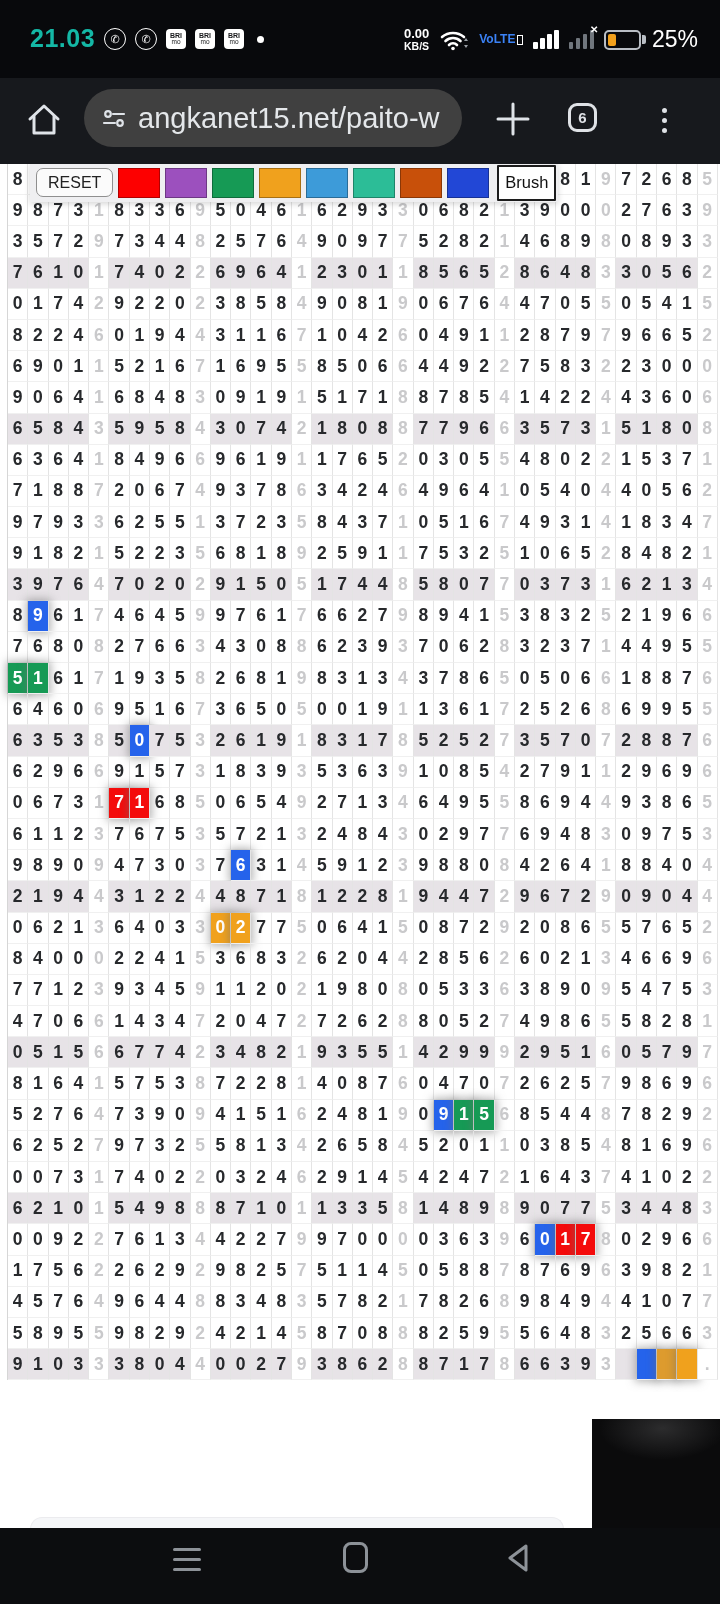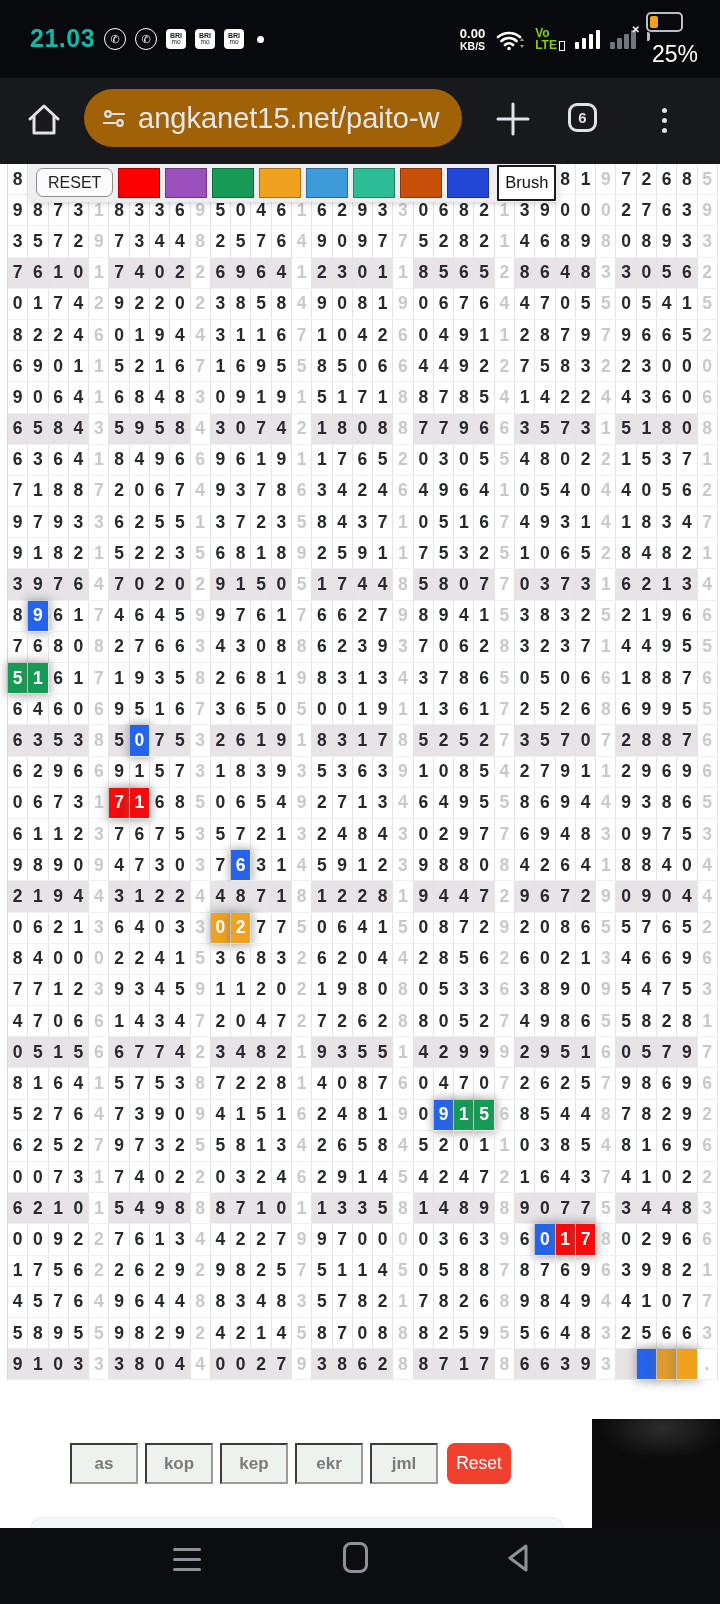--- a/index.html
+++ b/index.html
@@ -13,39 +13,39 @@
   .wa-icon{width:22px;height:22px;border:1.8px solid #fff;border-radius:50%;display:flex;align-items:center;justify-content:center;box-sizing:border-box;}
   .wa-icon span{color:#fff;font-size:11px;line-height:11px;}
   .brimo-icon{width:20px;height:20px;background:#fff;border-radius:4px;display:flex;flex-direction:column;align-items:center;justify-content:center;}
   .brimo-icon b{font-size:7px;line-height:7px;color:#17181a;font-weight:800;letter-spacing:0;}
   .brimo-icon i{font-style:normal;font-size:6.5px;line-height:6.5px;color:#17181a;}
   .sb-dot{width:7px;height:7px;background:#fff;border-radius:50%;margin-left:4px;}
   .sb-right{position:absolute;right:22px;top:0;height:79px;display:flex;align-items:center;gap:10px;}
   .kbps{display:flex;flex-direction:column;align-items:center;color:#fff;font-weight:700;}
   .kbps .k1{font-size:13px;line-height:14px;}
   .kbps .k2{font-size:10.5px;line-height:11px;text-align:right;}
-  .volte{display:flex;flex-direction:column;align-items:flex-start;color:#84cc16;font-weight:700;}
+  .volte{display:flex;flex-direction:row;align-items:flex-start;color:#3b82f6;font-weight:700;}
   .volte .v1{font-size:12px;line-height:12px;}
   .volte .v2{font-size:12px;line-height:13px;display:flex;align-items:center;gap:2px;}
   .sim-sq{display:inline-block;width:6px;height:10px;border:1.5px solid #fff;box-sizing:border-box;}
   .bars{display:flex;align-items:flex-end;gap:2.5px;}
   .bars i{display:block;width:4.5px;background:#fff;border-radius:1px;}
   .bars.dim i{background:#70767d;}
   .sigx{position:relative;}
   .sigx .x{position:absolute;top:-6px;right:-4px;color:#fff;font-size:10px;font-weight:700;}
-  .battery{display:flex;align-items:flex-start;flex-direction:column;}
+  .battery{display:flex;align-items:center;}
   .bat-body{position:relative;width:37px;height:20px;border:2px solid #b9bec5;border-radius:5px;box-sizing:border-box;}
   .bat-fill{position:absolute;left:2px;top:2px;bottom:2px;width:8px;background:#f2a11d;border-radius:2px;}
   .bat-nub{width:3.5px;height:9px;background:#b9bec5;border-radius:0 2px 2px 0;margin-left:1px;}
   .bat-pct{color:#fff;font-size:23px;margin-left:6px;}
 
   
   .urlbar{position:absolute;left:0;top:78px;width:720px;height:86px;background:#17191d;z-index:10;}
   .home-btn{position:absolute;left:24px;top:22px;width:40px;height:40px;}
-  .url-pill{position:absolute;left:84px;top:11px;width:378px;height:58px;border-radius:29px;background:#a16207;
+  .url-pill{position:absolute;left:84px;top:11px;width:378px;height:58px;border-radius:29px;background:#404040;
             display:flex;align-items:center;padding:0 0 0 18px;box-sizing:border-box;overflow:hidden;}
   .url-text{color:#e4e7ea;font-size:29px;white-space:nowrap;overflow:hidden;margin-left:12px;}
   .plus-btn{position:absolute;left:494px;top:22px;width:38px;height:38px;}
   .tab-btn{position:absolute;left:568px;top:25px;width:29px;height:29px;border:3px solid #dfe2e6;border-radius:9px;
            box-sizing:border-box;display:flex;align-items:center;justify-content:center;color:#dfe2e6;font-size:15px;font-weight:700;}
   .kebab-btn{position:absolute;left:654px;top:24px;width:20px;height:36px;display:flex;flex-direction:column;align-items:center;justify-content:center;gap:5px;}
   .kebab-btn i{width:5px;height:5px;border-radius:50%;background:#dfe2e6;display:block;}
 
   
   .paito{position:absolute;left:0;top:164px;width:720px;z-index:1;}
@@ -1684,29 +1684,20 @@
         <div class="swatch" style="background: rgb(22, 154, 85);"></div>
         <div class="swatch" style="background: rgb(240, 161, 29);"></div>
         <div class="swatch" style="background: rgb(61, 155, 217);"></div>
         <div class="swatch" style="background: rgb(44, 189, 151);"></div>
         <div class="swatch" style="background: rgb(200, 80, 10);"></div>
         <div class="swatch" style="background: rgb(34, 71, 214);"></div>
       </div>
     <button class="brush-btn">Brush</button>
   </div>
 
-  <div class="fbtns">
-
-  <button class="fbtn">as</button>
-      <button class="fbtn">kop</button>
-      <button class="fbtn">kep</button>
-      <button class="fbtn">ekr</button>
-      <button class="fbtn">jml</button>
-      <button class="reset-red">Reset</button>
-    </div>
 
   <div class="sheet"></div>
 
   <div class="ad-box"></div>
 
   <div class="navbar">
     <div class="nav-menu">
         <i></i>
         <i></i>
         <i></i>

